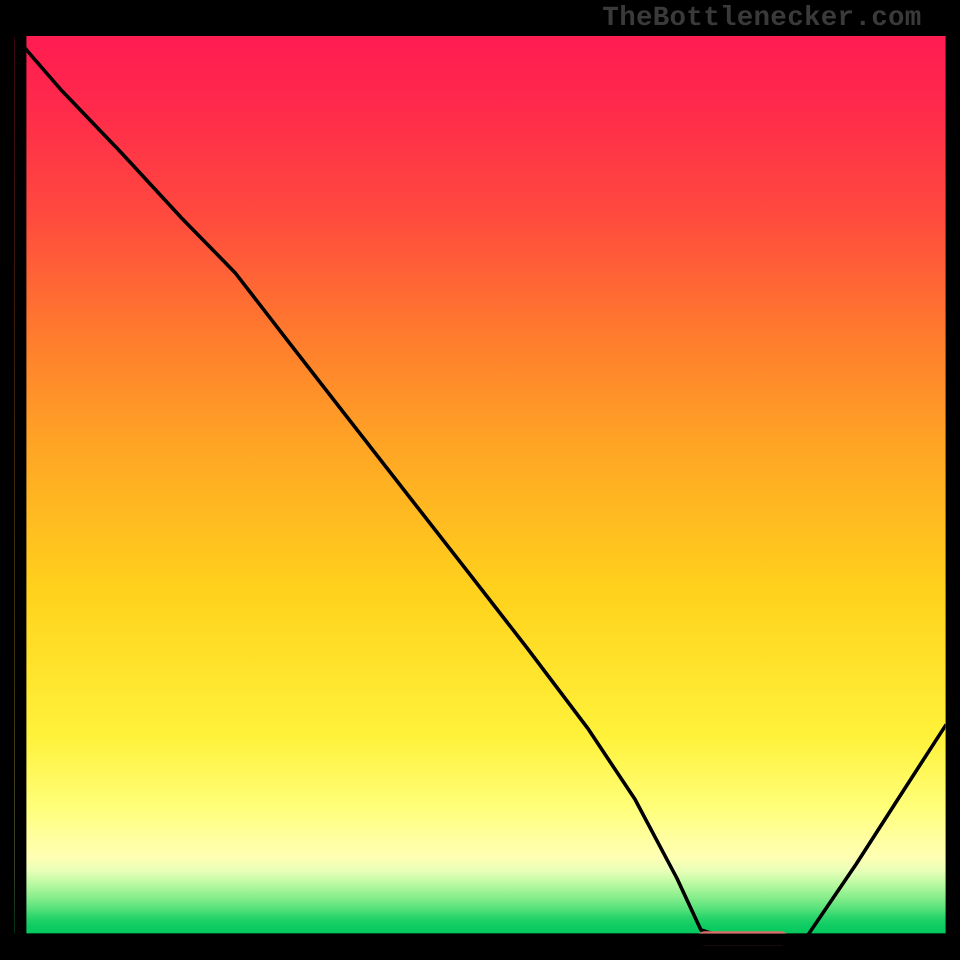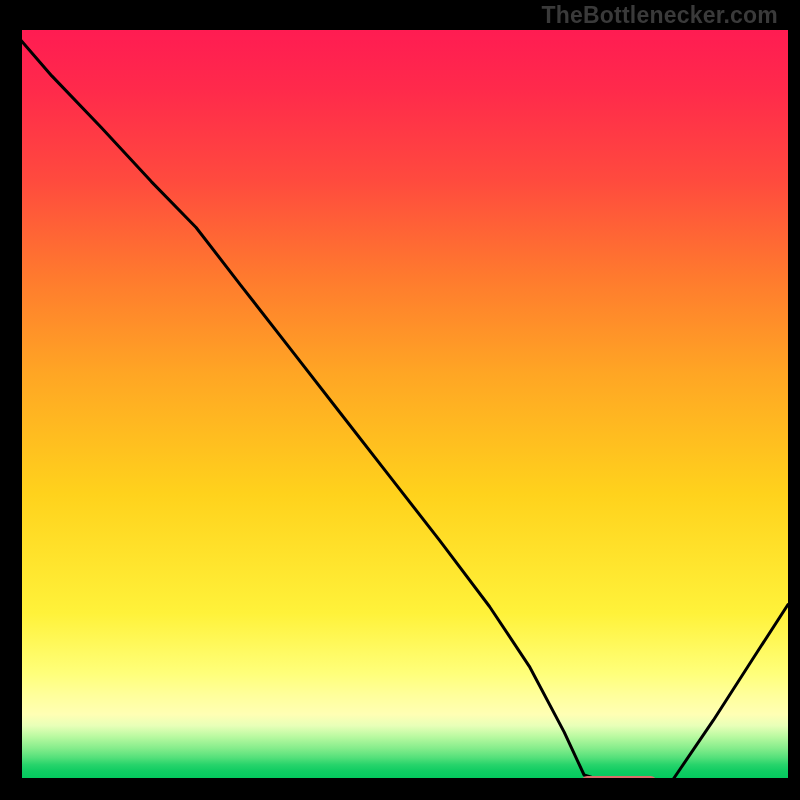--- a/index.html
+++ b/index.html
@@ -15,23 +15,23 @@
     width: 800px;
     height: 800px;
     background: #000;
   }
   .header {
     position: absolute;
     top: 2px;
     left: 0;
     width: 800px;
     text-align: right;
-    padding-right: 22px;
+    padding-right: 32px;
     box-sizing: border-box;
-    font-family: Liberation Sans, sans-serif;
+    font-family: Liberation Mono, monospace;
     font-size: 23px;
     font-weight: bold;
     color: #3a3a3a;
     letter-spacing: 0.2px;
   }
   .plot {
     position: absolute;
     left: 12px;
     top: 30px;
     width: 776px;

